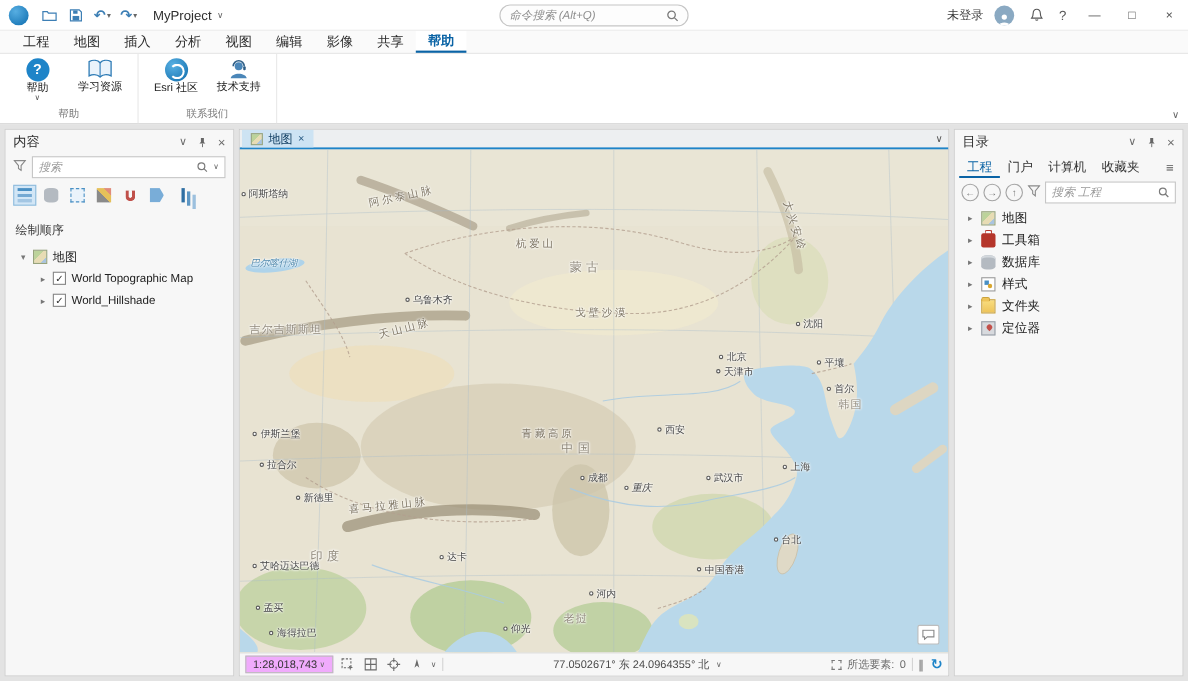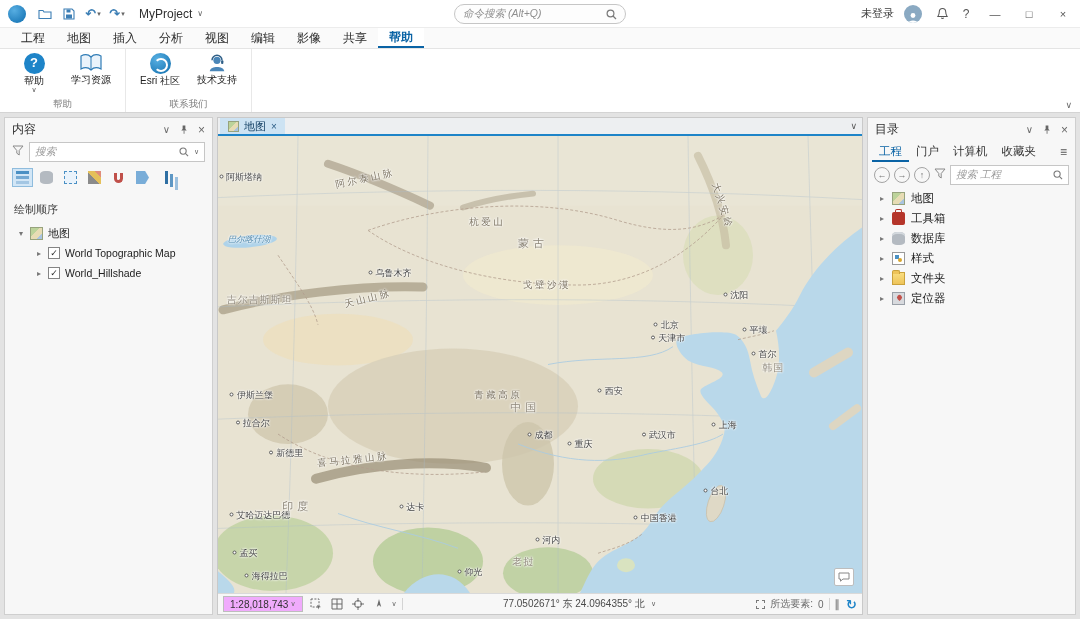--- a/index.html
+++ b/index.html
@@ -388,21 +388,21 @@
             <span class="map-label lb-city" style="left: 69.9%; top: 44.2%;"><i class="dot"></i>天津市</span>
             <span class="map-label lb-city" style="left: 83.4%; top: 42.4%;"><i class="dot"></i>平壤</span>
             <span class="map-label lb-city" style="left: 84.8%; top: 47.8%;"><i class="dot"></i>首尔</span>
             <span class="map-label lb-region-sm" style="left: 86.2%; top: 50.7%;">韩国</span>
             <span class="map-label lb-city" style="left: 60.9%; top: 55.9%;"><i class="dot"></i>西安</span>
             <span class="map-label lb-phys" style="left: 43.5%; top: 56.7%;">青藏高原</span>
             <span class="map-label lb-region" style="left: 47.7%; top: 59.2%;">中国</span>
             <span class="map-label lb-city" style="left: 5.2%; top: 56.7%;"><i class="dot"></i>伊斯兰堡</span>
             <span class="map-label lb-city" style="left: 5.4%; top: 62.9%;"><i class="dot"></i>拉合尔</span>
             <span class="map-label lb-city" style="left: 50%; top: 65.5%;"><i class="dot"></i>成都</span>
-            <span class="map-label lb-city" style="left: 56.2%; top: 67.4%;"><i class="dot"></i>重庆</span>
+            <span class="map-label lb-city" style="left: 56.2%; top: 67.4%; font-style: italic;"><i class="dot"></i>重庆</span>
             <span class="map-label lb-city" style="left: 65.5%; top: 65.5%; margin-left: 19px;"><i class="dot"></i>武汉市</span>
             <span class="map-label lb-city" style="left: 78.6%; top: 63.3%;"><i class="dot"></i>上海</span>
             <span class="map-label lb-city" style="left: 10.6%; top: 69.3%;"><i class="dot"></i>新德里</span>
             <span class="map-label lb-phys" style="left: 21%; top: 71%; transform: translate(-50%, -50%) rotate(-6deg);">喜马拉雅山脉</span>
             <span class="map-label lb-city" style="left: 77.3%; top: 77.6%;"><i class="dot"></i>台北</span>
             <span class="map-label lb-region" style="left: 12.3%; top: 81%;">印度</span>
             <span class="map-label lb-city" style="left: 6.5%; top: 82.9%;"><i class="dot"></i>艾哈迈达巴德</span>
             <span class="map-label lb-city" style="left: 30.1%; top: 81.2%;"><i class="dot"></i>达卡</span>
             <span class="map-label lb-city" style="left: 67.9%; top: 83.6%;"><i class="dot"></i>中国香港</span>
             <span class="map-label lb-city" style="left: 51.2%; top: 88.5%;"><i class="dot"></i>河内</span>

